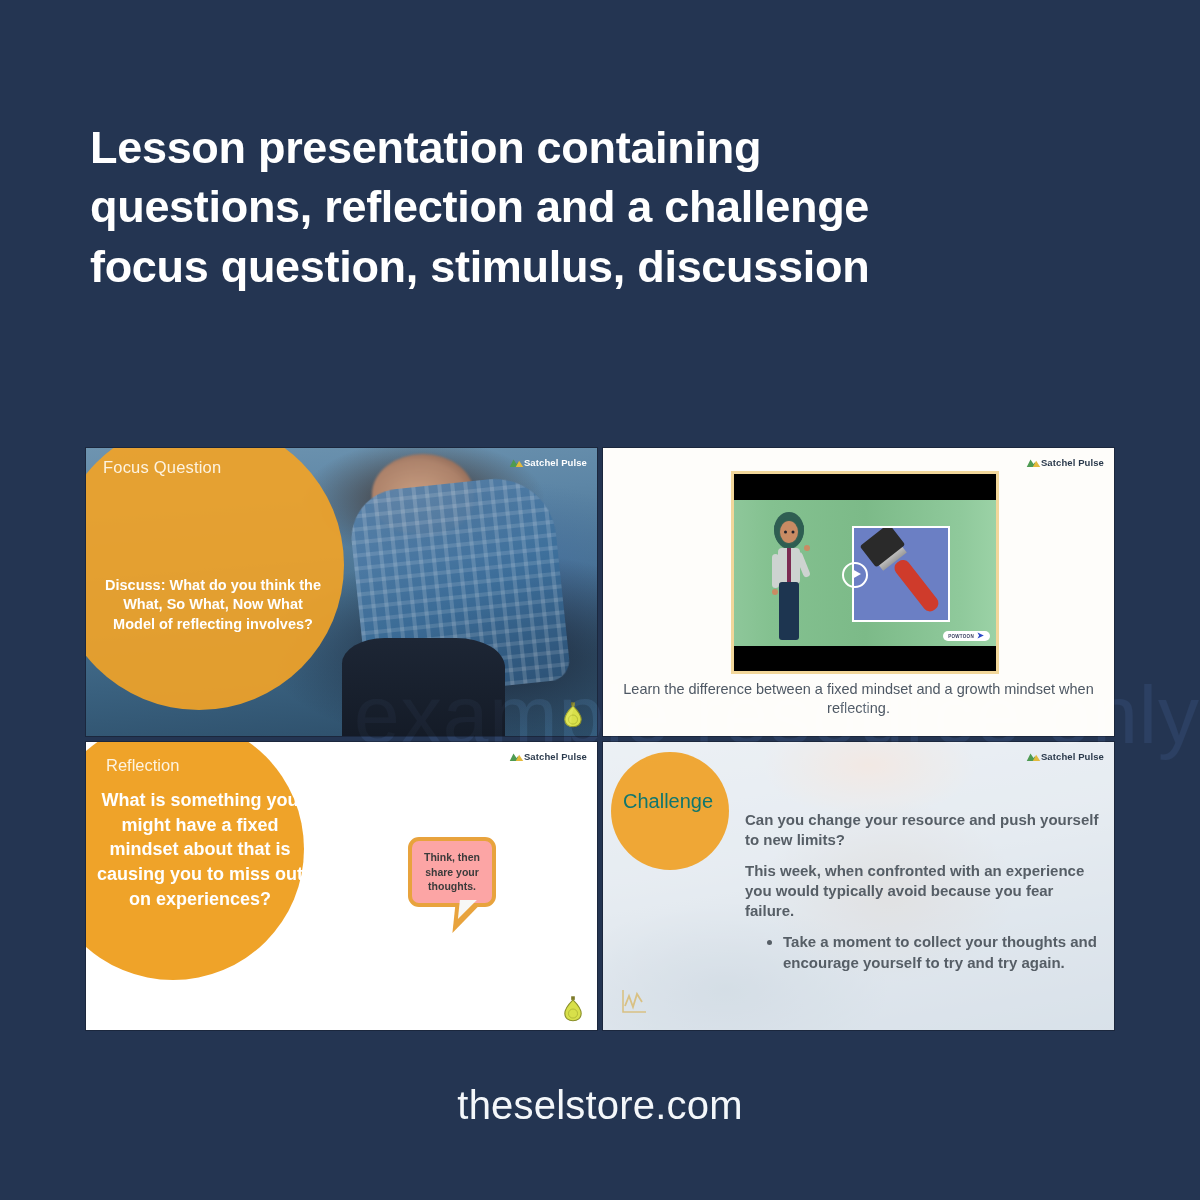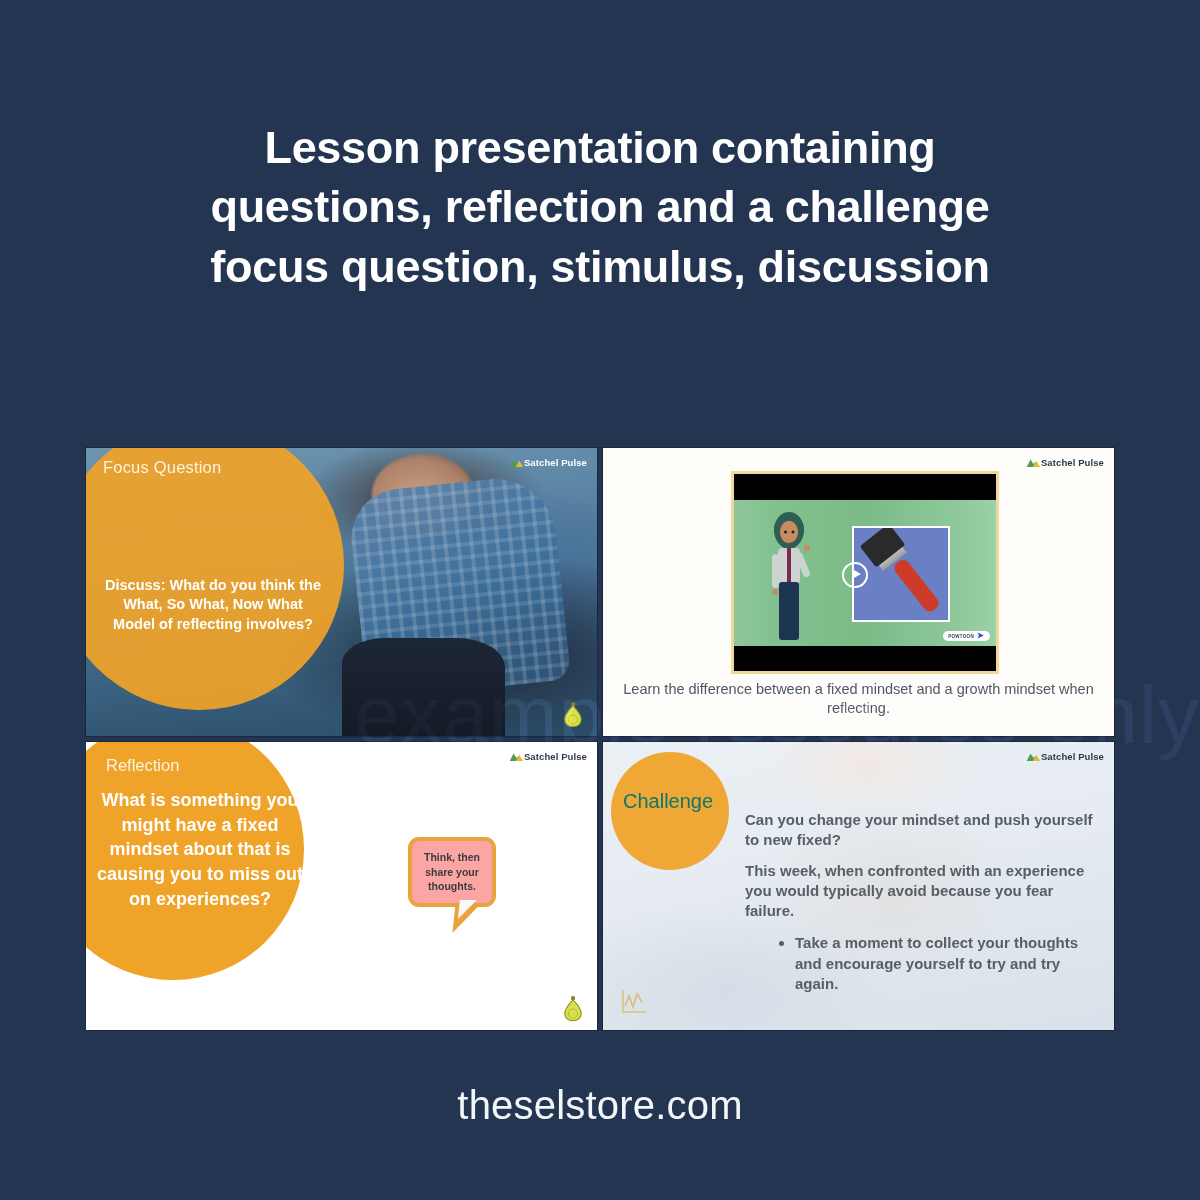--- a/index.html
+++ b/index.html
@@ -14,21 +14,21 @@
     overflow: hidden;
     position: relative;
   }
 
   
   .promo-title {
     position: absolute;
     top: 118px;
     left: 90px;
     width: 1020px;
-    text-align: center;
+    text-align: left;
     color: #ffffff;
     font-size: 45px;
     line-height: 1.32;
     font-weight: 700;
     letter-spacing: -0.3px;
   }
   .promo-title .tline { display: block; }
 
   
   .promo-footer {
@@ -417,21 +417,21 @@
     top: 68px;
     width: 358px;
     z-index: 4;
     color: #565e66;
     font-size: 15px;
     font-weight: 700;
     line-height: 1.34;
   }
   .s4 .body p { margin: 0 0 11px 0; }
   .s4 .body ul {
-    margin: 12px;
+    margin: 0;
     padding-left: 38px;
   }
   .s4 .body li { line-height: 1.34; }
   .chart-icon {
     position: absolute;
     left: 16px;
     bottom: 14px;
     width: 30px;
     height: 28px;
     z-index: 5;
@@ -551,21 +551,21 @@
       <ellipse cx="11" cy="19" rx="5" ry="5" fill="none" stroke="#a8b030" stroke-width="0.8"></ellipse>
     </svg>
   </div>
 
   <div class="slide s4">
     <div class="photo-bg"></div>
     <div class="photo-veil"></div>
     <div class="circle-badge"></div>
     <div class="s-head">Challenge</div>
     <div class="body">
-      <p>Can you change your mindset and push yourself to new fixed?</p>
+      <p>Can you change your resource and push yourself to new limits?</p>
       <p>This week, when confronted with an experience you would typically avoid because you fear failure.</p>
       <ul>
         <li>Take a moment to collect your thoughts and encourage yourself to try and try again.</li>
       </ul>
     </div>
     <div class="sp-logo">
       <svg class="sp-mark" viewBox="0 0 20 14">
         <path d="M1 13 L6 3 L10 9 L12 6.5 L14 9.5 L11 13 Z" fill="#4e9b52"></path>
         <path d="M9 13 L13.5 4.5 L19 13 Z" fill="#e3b93c"></path>
       </svg>

